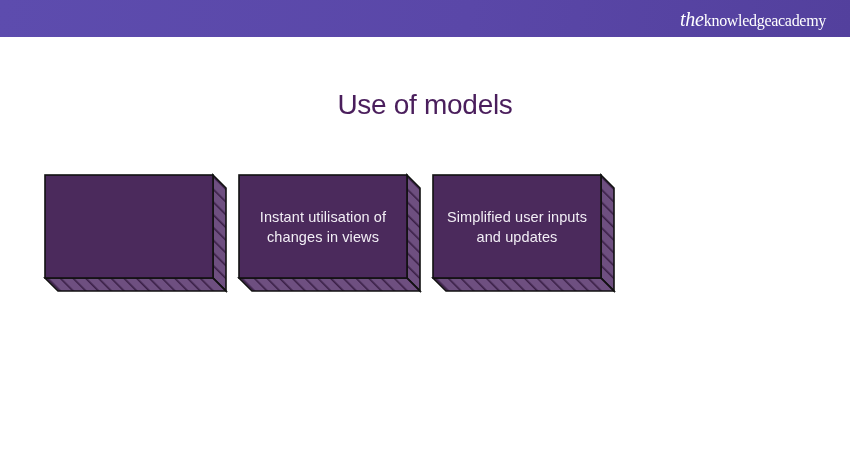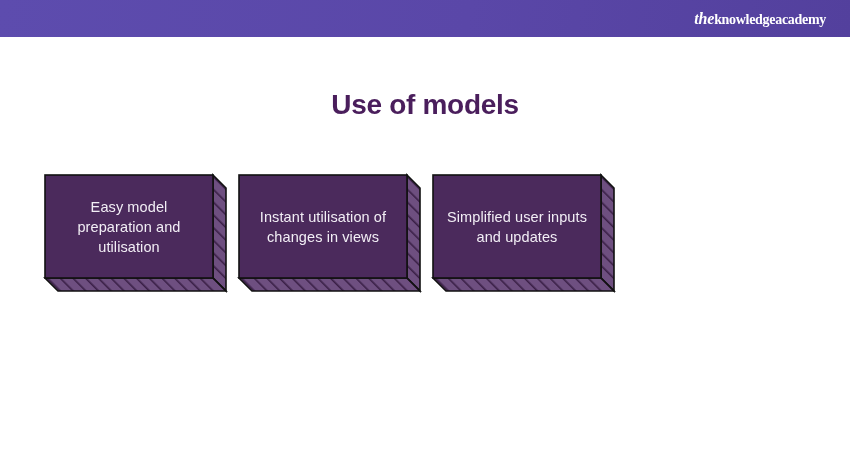--- a/index.html
+++ b/index.html
@@ -29,41 +29,41 @@
     right: 24px;
     top: 50%;
     transform: translateY(-50%);
     white-space: nowrap;
     color: #ffffff;
     font-family: "Liberation Serif", serif;
     line-height: 1;
   }
   #brand-logo .brand-the {
     font-style: italic;
-    font-weight: 700;
-    font-size: 16px;
+    font-weight: 400;
+    font-size: 20px;
     letter-spacing: -0.2px;
   }
   #brand-logo .brand-main {
     font-style: normal;
-    font-weight: 700;
-    font-size: 14px;
+    font-weight: 400;
+    font-size: 16px;
     letter-spacing: -0.3px;
   }
 
   
   #slide-title {
     position: absolute;
     left: 0;
     top: 88px;
     width: 850px;
     text-align: center;
     color: #4a1e5c;
     font-size: 28px;
-    font-weight: bold;
+    font-weight: normal;
     letter-spacing: -0.3px;
     line-height: 34px;
   }
 
   
   #blocks-row {
     position: absolute;
     left: 45px;
     top: 175px;
     width: 765px;
@@ -123,23 +123,20 @@
       <defs>
         <pattern id="hatch1" width="9" height="9" patternTransform="rotate(-45)" patternUnits="userSpaceOnUse">
           <rect width="9" height="9" fill="#6e4f80"></rect>
           <line x1="0" y1="0" x2="0" y2="9" stroke="#3a1f46" stroke-width="3.2"></line>
         </pattern>
       </defs>
       <polygon points="168,0 181,13 181,116 168,103" fill="url(#hatch1)" stroke="#111111" stroke-width="1.6" stroke-linejoin="miter"></polygon>
       <polygon points="0,103 168,103 181,116 13,116" fill="url(#hatch1)" stroke="#111111" stroke-width="1.6" stroke-linejoin="miter"></polygon>
       <rect x="0" y="0" width="168" height="103" fill="#4b2a5c" stroke="#111111" stroke-width="1.6"></rect>
     </svg>
-    <div class="block-face">
-      <span class="block-label">Easy model preparation and utilisation</span>
-    </div>
   </div>
 
   <div class="block-3d" style="left:194px;">
     <svg class="block-svg" viewBox="0 0 181 120">
       <defs>
         <pattern id="hatch2" width="9" height="9" patternTransform="rotate(-45)" patternUnits="userSpaceOnUse">
           <rect width="9" height="9" fill="#6e4f80"></rect>
           <line x1="0" y1="0" x2="0" y2="9" stroke="#3a1f46" stroke-width="3.2"></line>
         </pattern>
       </defs>

